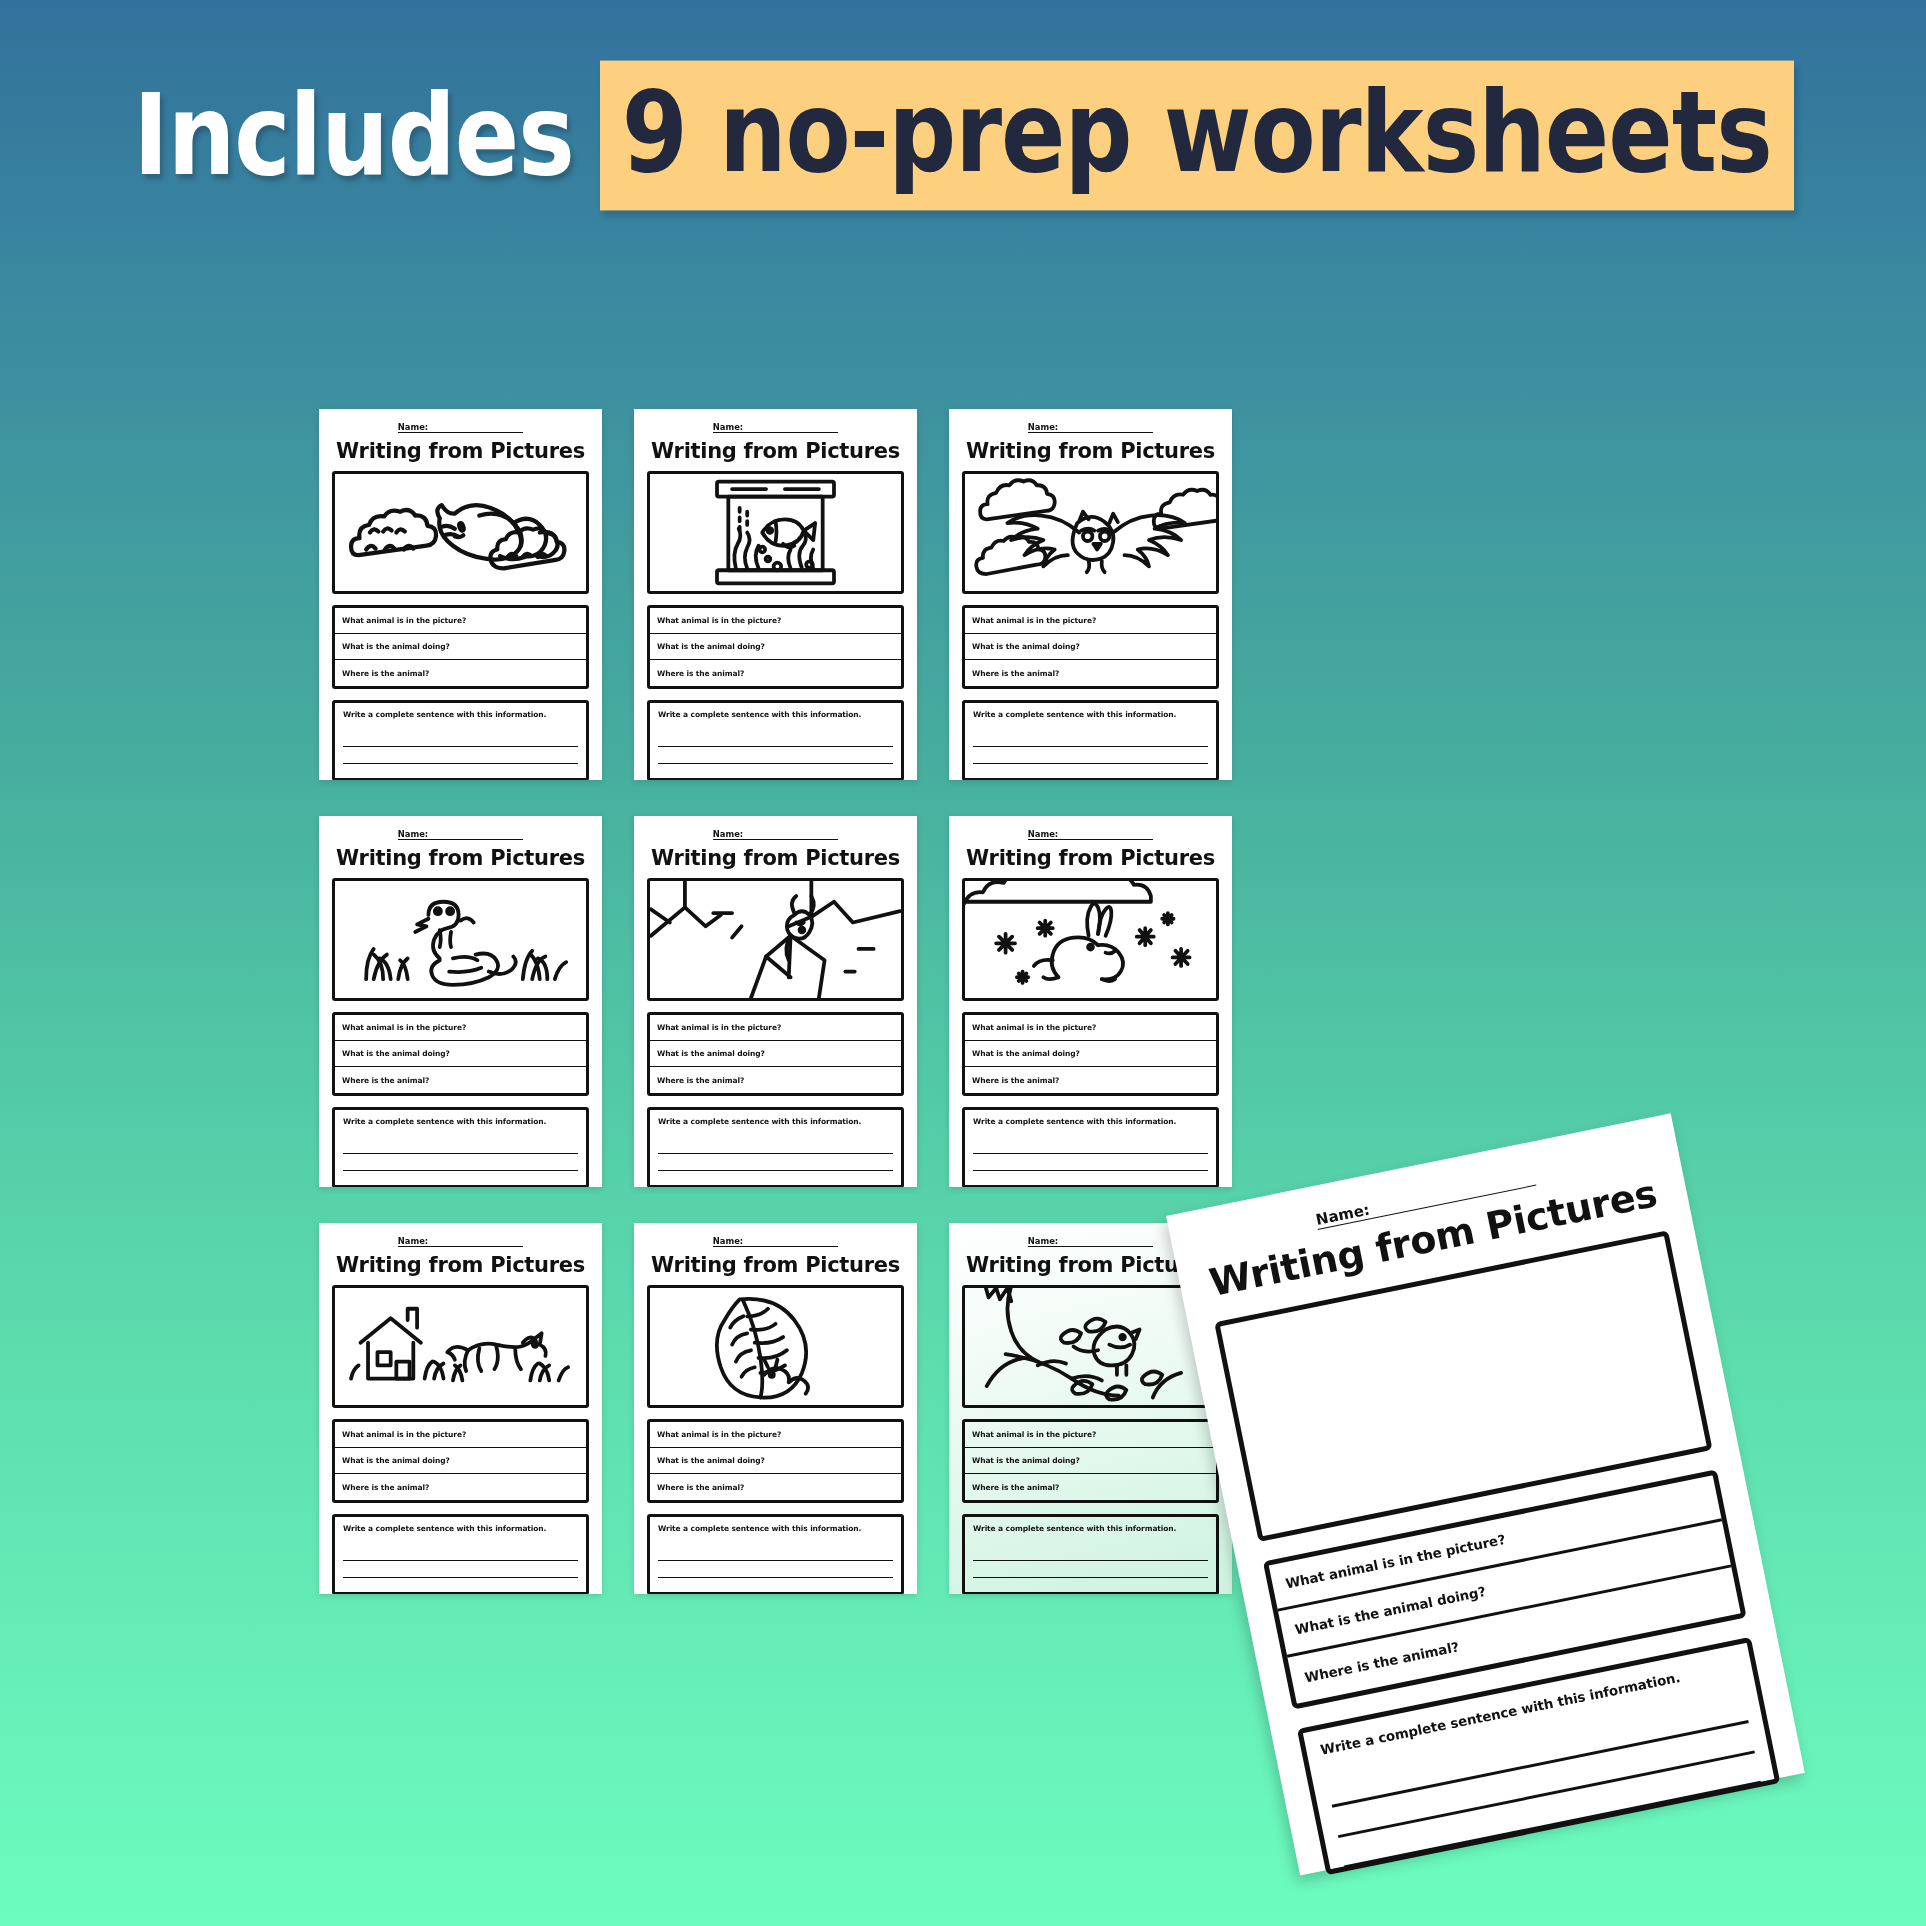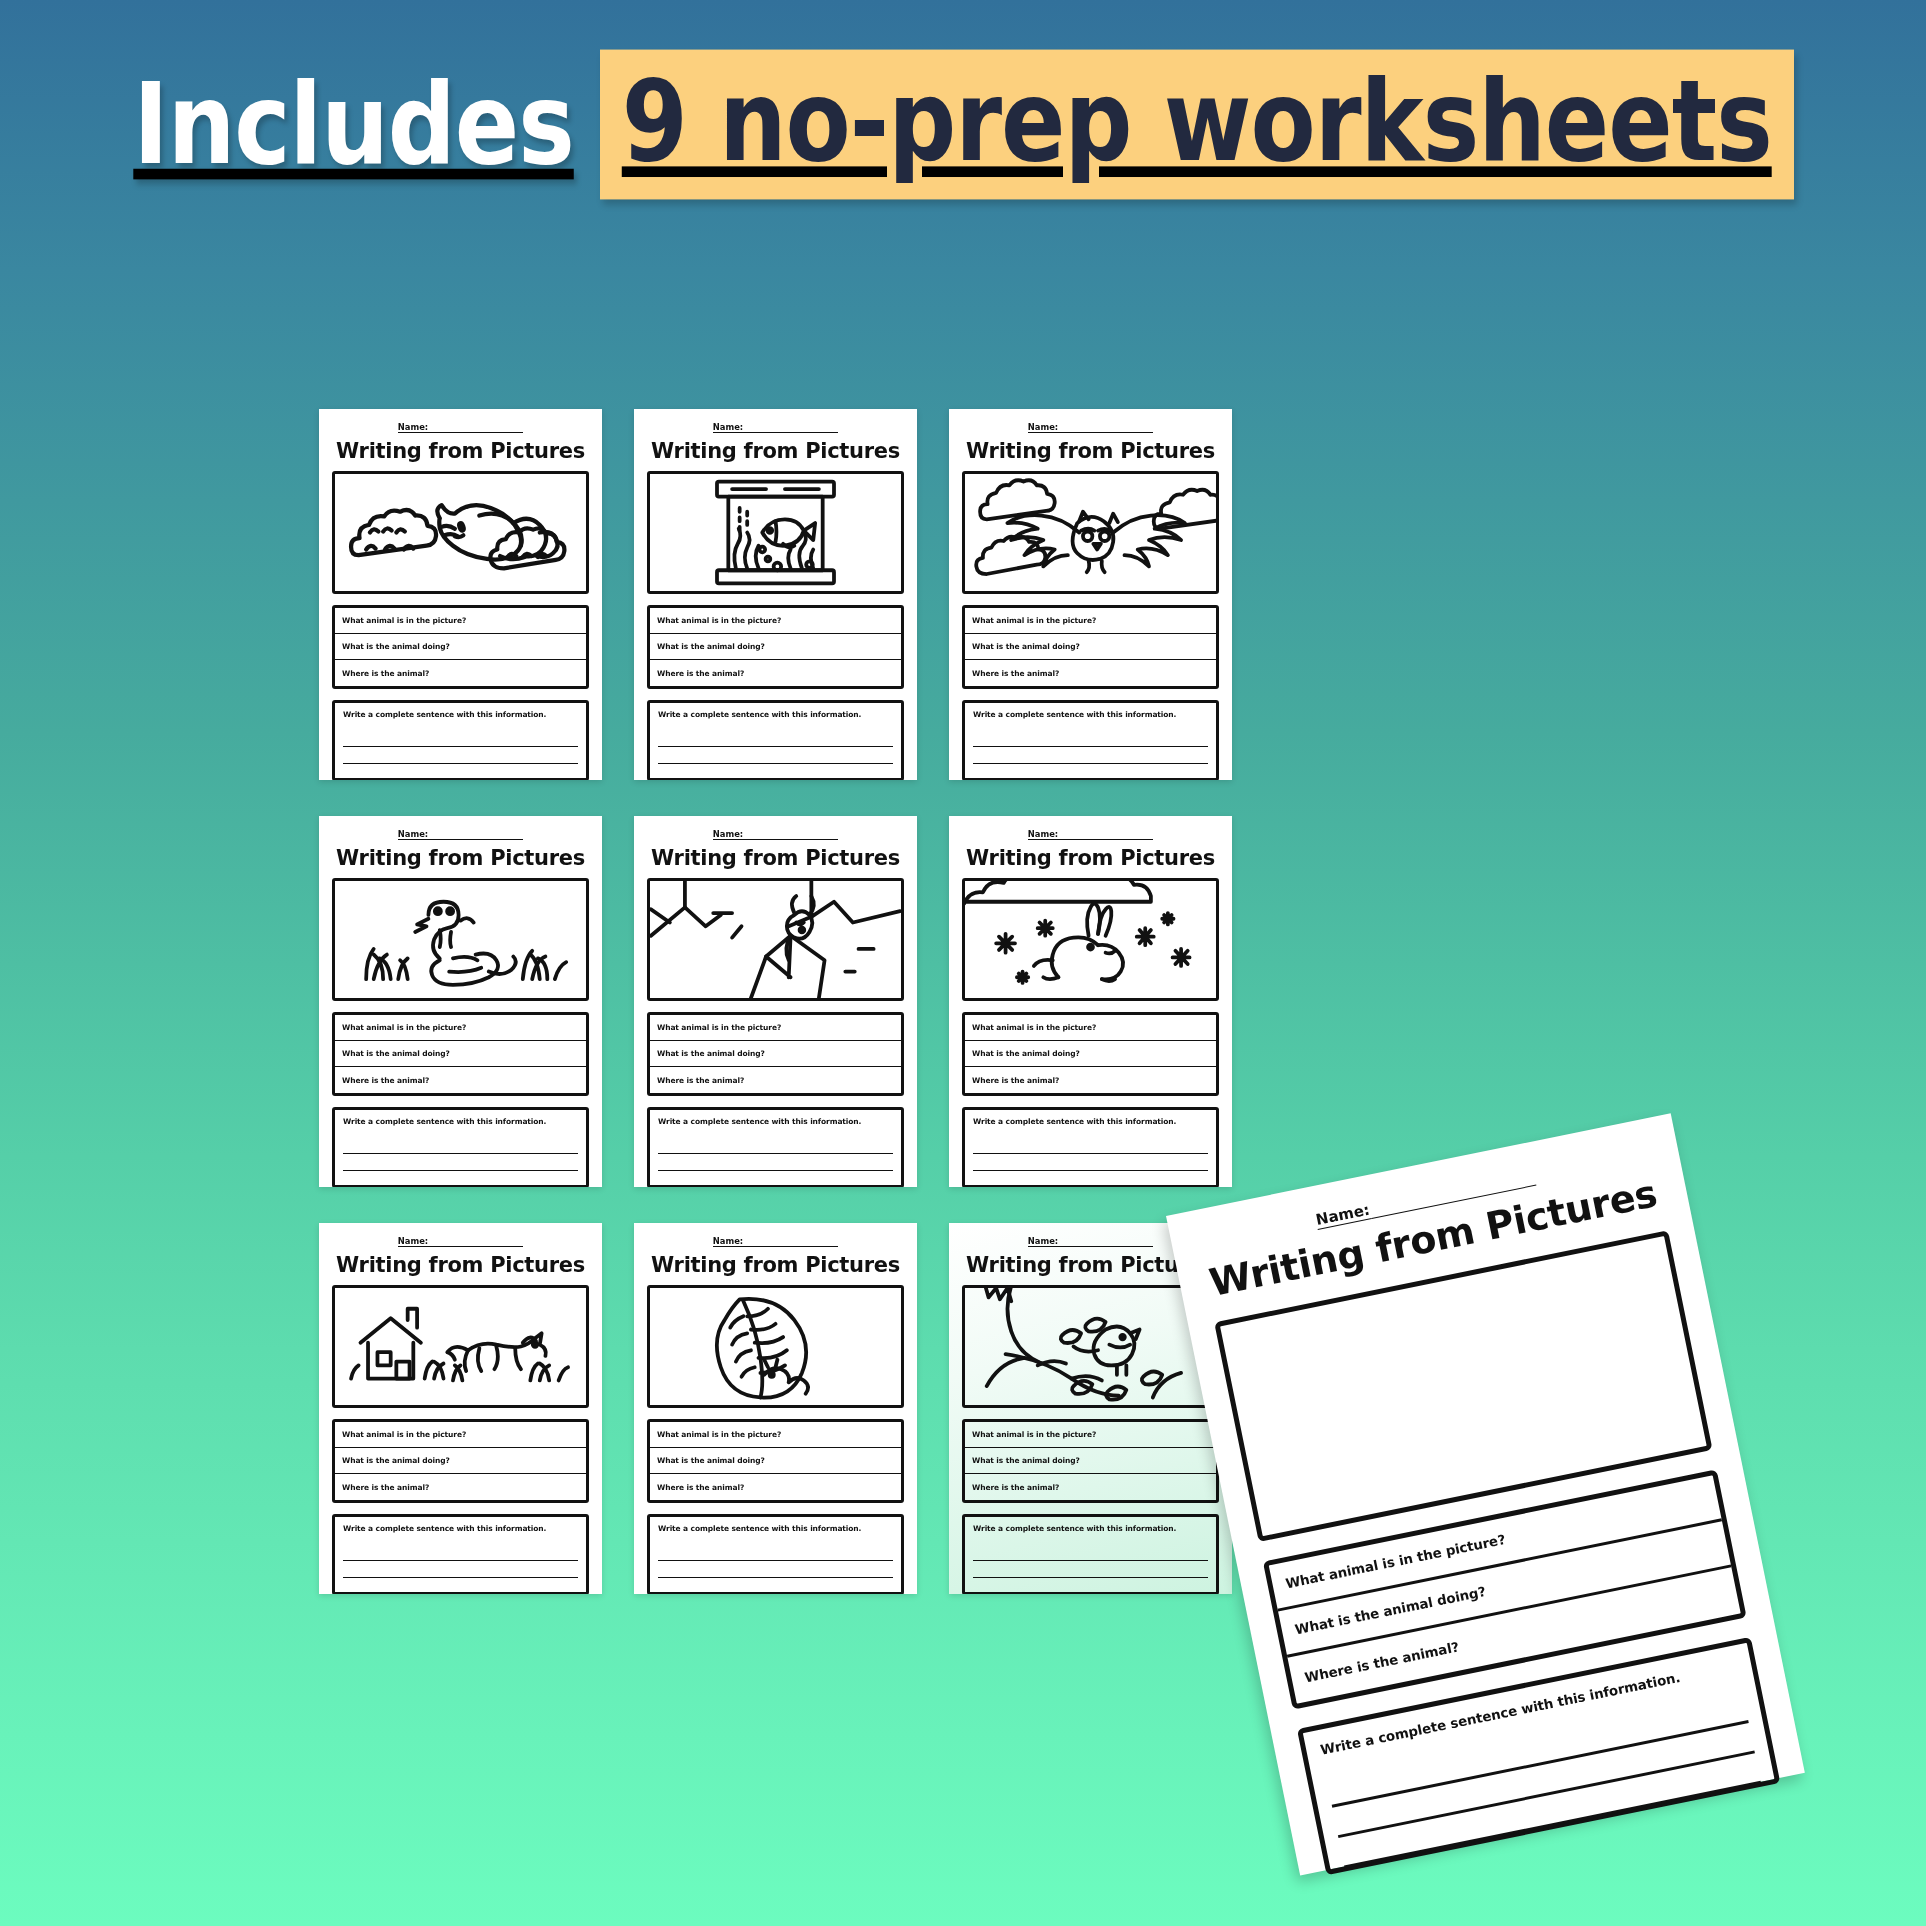--- a/index.html
+++ b/index.html
@@ -22,25 +22,24 @@
         #5ddcae 70%,
         #63e7b4 80%,
         #68f2ba 90%,
         #6cfcbf 100%);
     position: relative;
   }
 
   
   .header {
     position: absolute;
-    top: 61px;
+    top: 72px;
     left: 0;
     width: 1927px;
     text-align: center;
-    text-decoration: underline;
   }
   .headline-row {
     display: flex;
     align-items: center;
     justify-content: center;
     gap: 26px;
     line-height: 1;
   }
   .headline-row.row1 { margin-bottom: 22px; }
 

